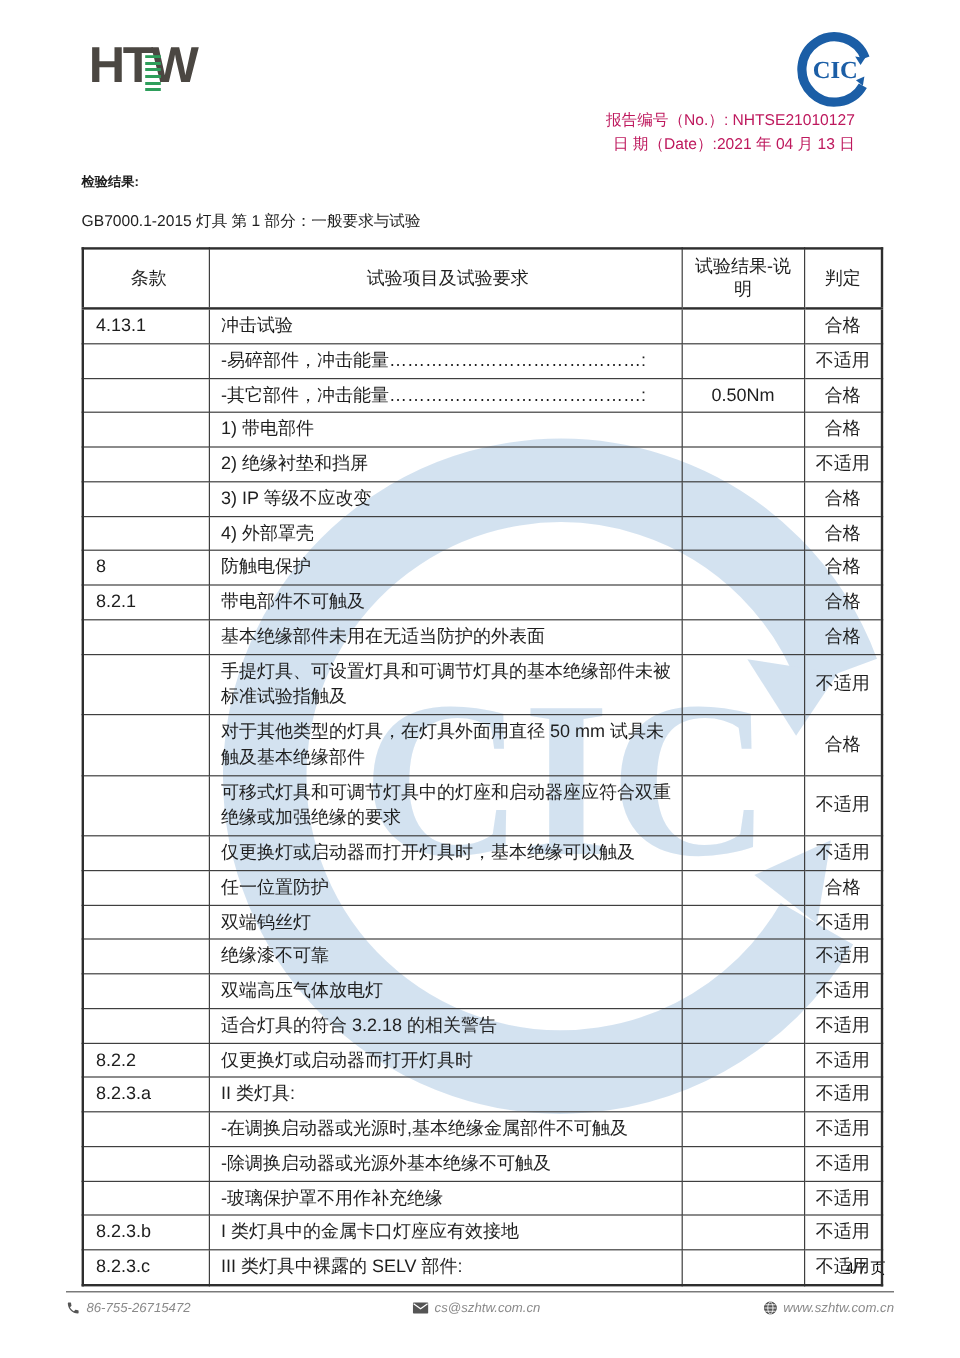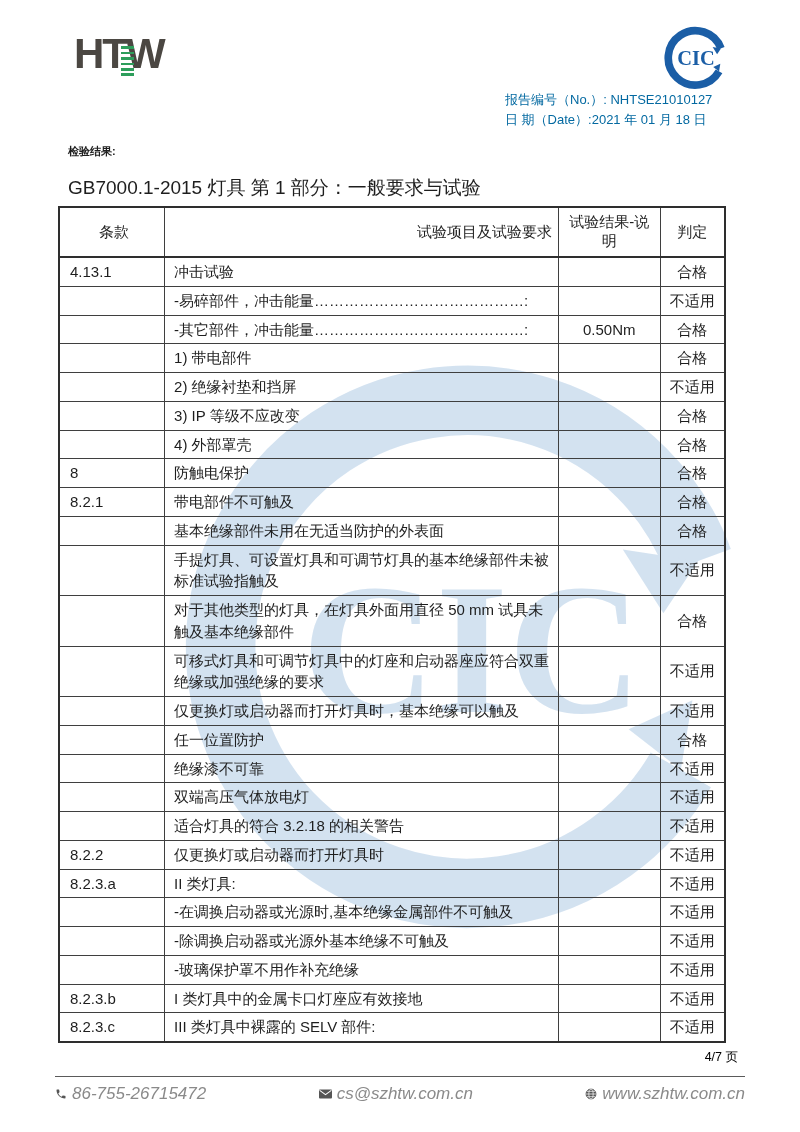--- a/index.html
+++ b/index.html
@@ -20,34 +20,34 @@
     color: #4b4742; line-height: 48px; font-family: "Liberation Sans", sans-serif;
   }
   .htw-ruler {
     position: absolute; left: 47px; top: 16px; width: 13px; height: 30px;
     background: repeating-linear-gradient(180deg, #2e9e5b 0 2.5px, rgba(0,0,0,0) 2.5px 5.5px);
   }
   .cic-logo { position: absolute; left: 664px; top: 26px; width: 64px; height: 64px; }
 
   .report-info {
     position: absolute; left: 505px; top: 90px;
-    font-size: 13px; line-height: 20px; color: #0369a1; white-space: nowrap;
+    font-size: 13px; line-height: 20px; color: #be185d; white-space: nowrap; text-align: right;
   }
 
   .result-heading { position: absolute; left: 68px; top: 144px; font-size: 11px; font-weight: bold; }
-  .standard-line  { position: absolute; left: 68px; top: 175px; font-size: 19px; }
+  .standard-line  { position: absolute; left: 68px; top: 175px; font-size: 13px; }
 
   
   .watermark {
     position: absolute; left: 182px; top: 358px; width: 580px; height: 580px;
     z-index: 0; opacity: 0.5; pointer-events: none;
   }
 
   
-  .tbl-wrap { position: absolute; left: 58px; top: 206px; z-index: 1; }
+  .tbl-wrap { position: absolute; left: 68px; top: 206px; z-index: 1; }
   table.report {
     border-collapse: collapse; table-layout: fixed; width: 668px;
     background: transparent;
   }
   table.report th, table.report td {
     border: 1px solid #3f3f3f;
     font-weight: normal;
     font-size: 15px;
     vertical-align: middle;
     background: transparent;
@@ -65,21 +65,21 @@
     position: absolute; right: 62px; top: 1049px;
     font-size: 12.5px; color: #000000;
   }
   .footer-line {
     position: absolute; left: 55px; right: 55px; top: 1076px;
     border-top: 1.6px solid #5a5a5a;
   }
   .footer-contacts {
     position: absolute; left: 55px; right: 55px; top: 1084px;
     display: flex; justify-content: space-between; align-items: center;
-    font-size: 17px; font-style: italic; color: #8a8a8a;
+    font-size: 11px; font-style: italic; color: #8a8a8a;
   }
   .contact { display: flex; align-items: center; gap: 5px; }
   .contact svg { display: block; }
 </style>
 </head>
 <body>
 
 <div class="page">
 
   <div class="htw-logo">
@@ -93,21 +93,21 @@
         <path d="M 178 70 A 85 85 0 1 0 172 142" stroke-width="24"></path>
         <path d="M 178 70 l -26 -4 l 14 22 z" fill="#1b5ea6" stroke="none"></path>
         <path d="M 172 142 l 4 -24 l -22 10 z" fill="#1b5ea6" stroke="none"></path>
       </g>
       <text x="100" y="122" text-anchor="middle" font-family="Liberation Serif, serif" font-weight="bold" font-size="64" fill="#1b5ea6">CIC</text>
     </svg>
   </div>
 
   <div class="report-info">
     <div>报告编号（No.）: NHTSE21010127</div>
-    <div>日 期（Date）:2021 年 01 月 18 日</div>
+    <div>日 期（Date）:2021 年 04 月 13 日</div>
   </div>
 
   <div class="result-heading">检验结果:</div>
   <div class="standard-line">GB7000.1-2015 灯具 第 1 部分：一般要求与试验</div>
 
   <div class="watermark">
     <svg width="580" height="580" viewBox="0 0 200 200">
       <g fill="none" stroke="#a9c6e2">
         <path d="M 178 70 A 85 85 0 1 0 172 142" stroke-width="24"></path>
         <path d="M 178 70 l -26 -4 l 14 22 z" fill="#a9c6e2" stroke="none"></path>
@@ -115,21 +115,21 @@
       </g>
       <text x="100" y="122" text-anchor="middle" font-family="Liberation Serif, serif" font-weight="bold" font-size="64" fill="#a9c6e2">CIC</text>
     </svg>
   </div>
 
   <div class="tbl-wrap">
     <table class="report">
       <thead>
         <tr>
           <th class="c-clause" style="text-align:center; padding-left:6px;">条款</th>
-          <th class="c-item" style="text-align:right; padding-left:6px;margin-left:48px;">试验项目及试验要求</th>
+          <th class="c-item" style="text-align:center; padding-left:6px;margin-left:48px;">试验项目及试验要求</th>
           <th class="c-result">试验结果-说明</th>
           <th class="c-verdict">判定</th>
         </tr>
       </thead>
       <tbody id="table-body">
           <tr>
             <td class="c-clause">4.13.1</td>
             <td class="c-item">冲击试验</td>
             <td class="c-result"></td>
             <td class="c-verdict">合格</td>
@@ -210,20 +210,26 @@
             <td class="c-clause"></td>
             <td class="c-item">仅更换灯或启动器而打开灯具时，基本绝缘可以触及</td>
             <td class="c-result"></td>
             <td class="c-verdict">不适用</td>
           </tr>
           <tr>
             <td class="c-clause"></td>
             <td class="c-item">任一位置防护</td>
             <td class="c-result"></td>
             <td class="c-verdict">合格</td>
+          </tr>
+          <tr>
+            <td class="c-clause"></td>
+            <td class="c-item">双端钨丝灯</td>
+            <td class="c-result"></td>
+            <td class="c-verdict">不适用</td>
           </tr>
           <tr>
             <td class="c-clause"></td>
             <td class="c-item">绝缘漆不可靠</td>
             <td class="c-result"></td>
             <td class="c-verdict">不适用</td>
           </tr>
           <tr>
             <td class="c-clause"></td>
             <td class="c-item">双端高压气体放电灯</td>

